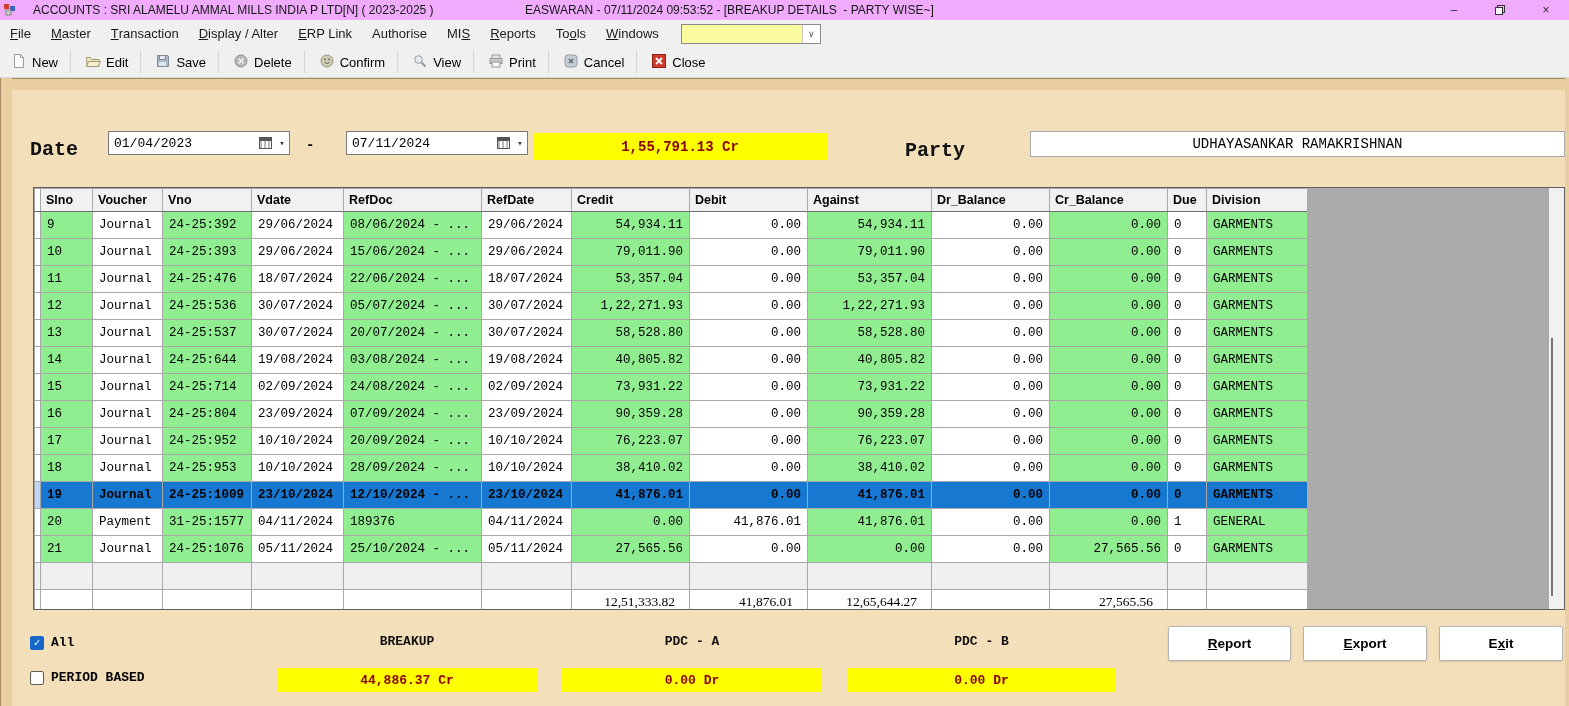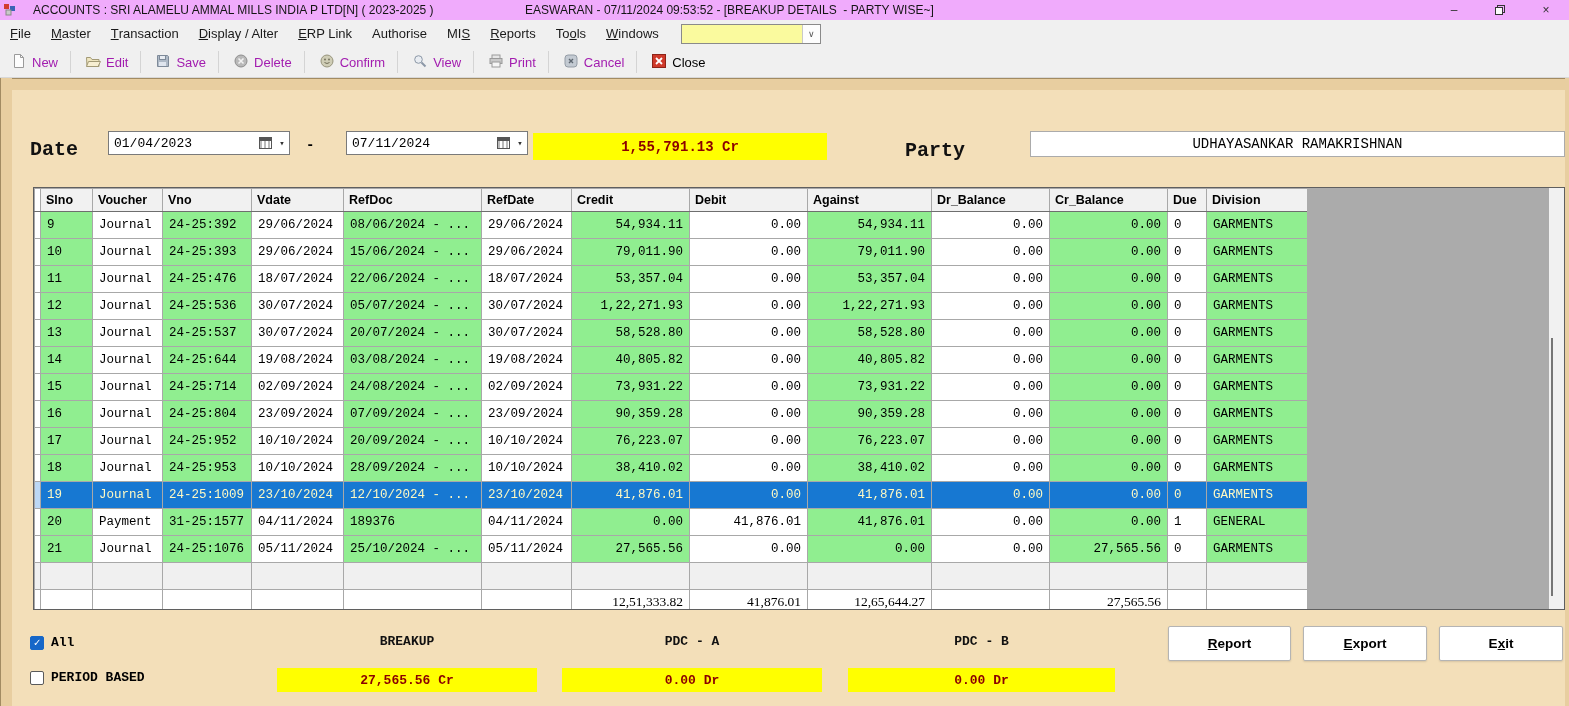--- a/index.html
+++ b/index.html
@@ -24,21 +24,21 @@
   .menucombo { margin-left:12px; width:140px; height:20px; background:#FAFA9E; border:1px solid #8a8a8a;
                display:flex; align-items:center; }
   .mc-val { flex:1; font-size:12px; padding-left:4px; }
   .mc-btn { width:18px; height:18px; background:#FdFdFd; border-left:1px solid #c9c9c9;
             display:flex; align-items:center; justify-content:center; font-size:9px; color:#555; }
 
   
   .toolbar { position:absolute; left:0; top:47px; width:1569px; height:31px; background:#F0F0F0;
              border-bottom:1px solid #D8D8D8; display:flex; align-items:center; font-size:13px; }
   .tool-btn { display:flex; align-items:center; gap:5px; padding:0 9px; height:26px; margin-left:2px; }
-  .tool-btn .tlabel { color:#a21caf; }
+  .tool-btn .tlabel { color:#000000; }
   .tool-btn.enabled .tlabel { color:#000; }
   .tool-sep { width:1px; height:22px; background:#D4D4D4; margin:0 3px; }
 
   
   .frame-top { position:absolute; left:0; top:78px; width:1569px; height:12px; background:#E8CEA0; border-top:1px solid #A28B62; }
   .frame-left { position:absolute; left:0; top:78px; width:12px; height:628px; background:#E8CEA0; border-left:1px solid #A28B62; }
   .frame-right { position:absolute; right:0; top:78px; width:4px; height:628px; background:#E8CEA0; }
 
   
   .mono { font-family:"Liberation Mono","DejaVu Sans Mono",monospace; }
@@ -60,24 +60,24 @@
                background:#fff; overflow:hidden; }
   table.grid { border-collapse:collapse; table-layout:fixed; font-family:"Liberation Mono","DejaVu Sans Mono",monospace;
                font-size:12.5px; color:#000; }
   table.grid td, table.grid th { border:1px solid #A8A8A8; padding:0 6px; overflow:hidden; white-space:nowrap; }
   table.grid th { background:#F1F1F1; font-family:"Liberation Sans",sans-serif; font-weight:bold; font-size:12.5px;
                   text-align:left; height:20px; border-bottom:1px solid #6E6E6E; padding:4px 5px; }
   table.grid td { height:27px; background:#fff; }
   table.grid td.g { background:#90EE90; }
   table.grid td.r { text-align:right; }
   table.grid td.ind, table.grid th.ind { padding:0; background:#fff; }
-  tr.sel td { background:#1778D2 !important; color:#fef9c3; }
+  tr.sel td { background:#1778D2 !important; color:#000000;font-weight:bold; }
   tr.sel td.ind { background:#BCD8F5 !important; }
   tr.empty td { background:#F0F0F0 !important; }
-  tr.totals td { background:#fff !important; font-family:"Liberation Serif",serif; font-size:13.5px; height:25px; padding-right:6px; }
+  tr.totals td { background:#fff !important; font-family:"Liberation Serif",serif; font-size:13.5px; height:25px; padding-right:14px; }
   .grid-filler { position:absolute; left:1273px; top:0; width:242px; height:421px; background:#ABABAB; }
   .vscroll { position:absolute; left:1515px; top:0; width:16px; height:421px; background:#F1F1F1; }
   .vthumb { position:absolute; left:2px; top:150px; width:2px; height:258px; background:#767676; }
 
   
   .chk { position:absolute; display:flex; align-items:center; gap:7px; }
   .chk .box { width:14px; height:14px; border:1px solid #5a5a5a; border-radius:2px; background:#fff;
               display:flex; align-items:center; justify-content:center; font-size:11px; color:#fff; }
   .chk .box.checked { background:#1667C8; border-color:#1667C8; }
   .chk .lbl { font-weight:bold; font-size:13px; }
@@ -528,21 +528,21 @@
     <span class="box" id="period-box">
         <span id="period-check" style="visibility: hidden;">✓</span>
       </span>
     <span class="lbl">PERIOD BASED</span>
   </div>
 
   <div class="sec-label mono" style="left:277px; width:260px;">BREAKUP</div>
   <div class="sec-label mono" style="left:562px; width:260px;">PDC - A</div>
   <div class="sec-label mono" style="left:848px; width:267px;">PDC - B</div>
 
-  <div class="ybox mono" style="left:277px; width:260px;">27,565.56 Cr</div>
+  <div class="ybox mono" style="left:277px; width:260px;">44,886.37 Cr</div>
   <div class="ybox mono" style="left:562px; width:260px;">0.00 Dr</div>
   <div class="ybox mono" style="left:848px; width:267px;">0.00 Dr</div>
 
   <div id="footer-buttons">
       <div class="fbtn" style="left:1168px; width:123px;"><u>R</u>eport</div>
       <div class="fbtn" style="left:1303px; width:124px;"><u>E</u>xport</div>
       <div class="fbtn" style="left:1439px; width:124px;">E<u>x</u>it</div>
     </div>
 
 </div>

